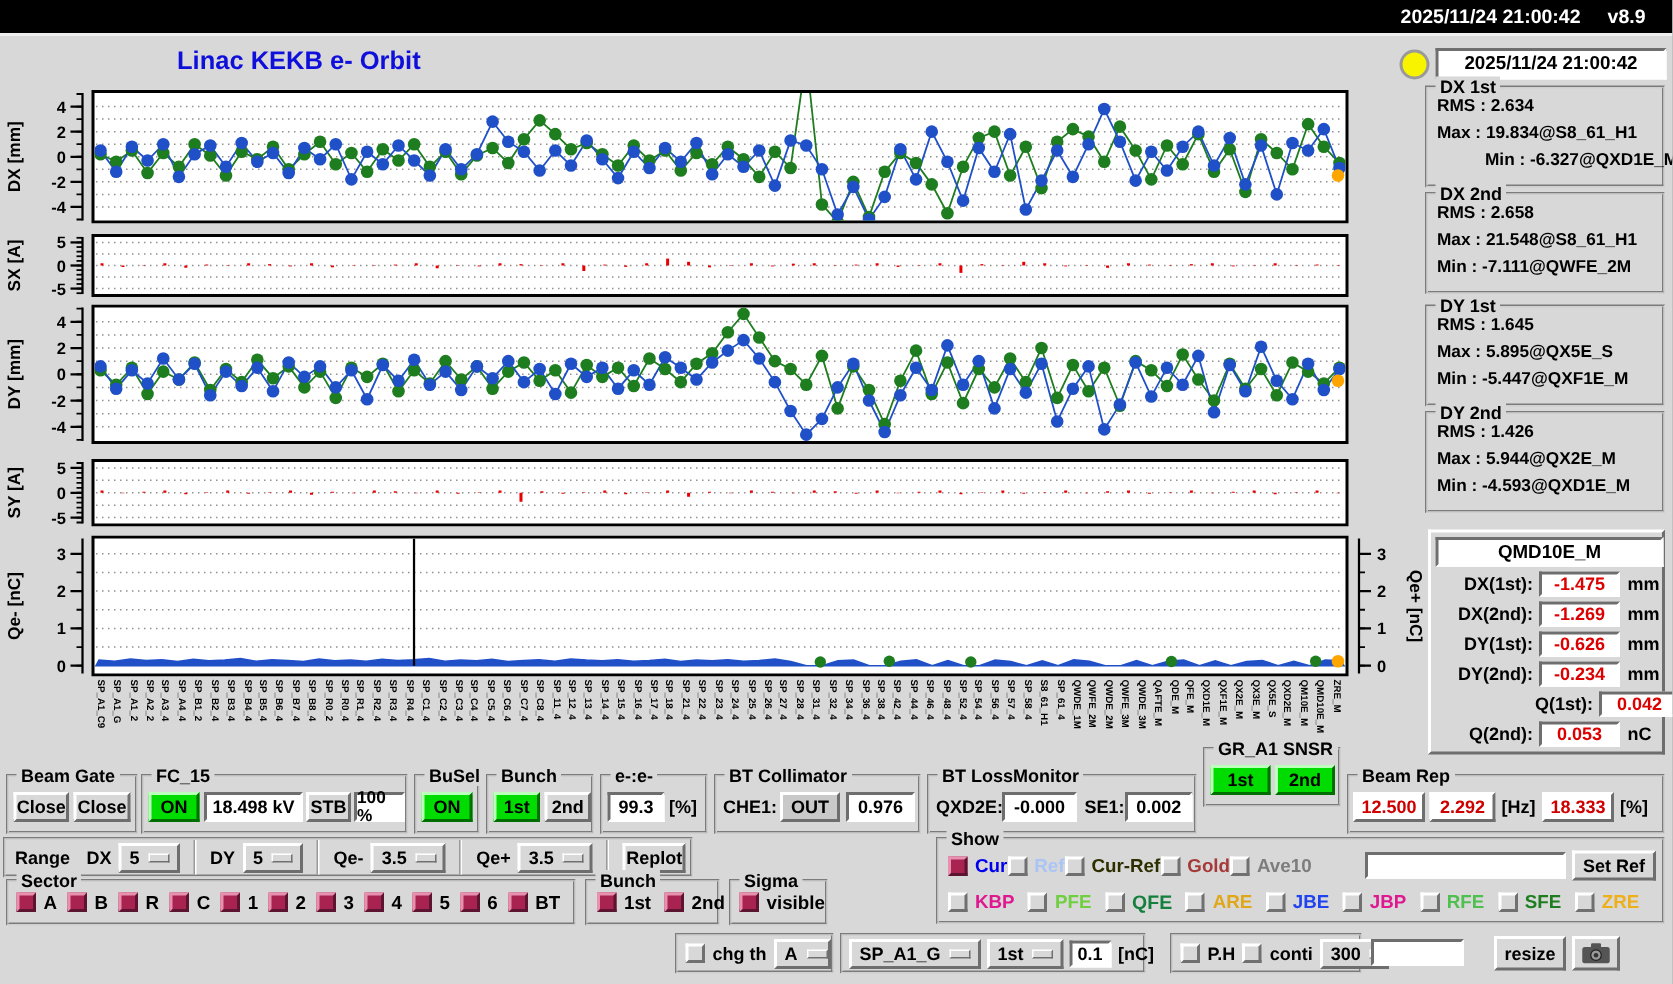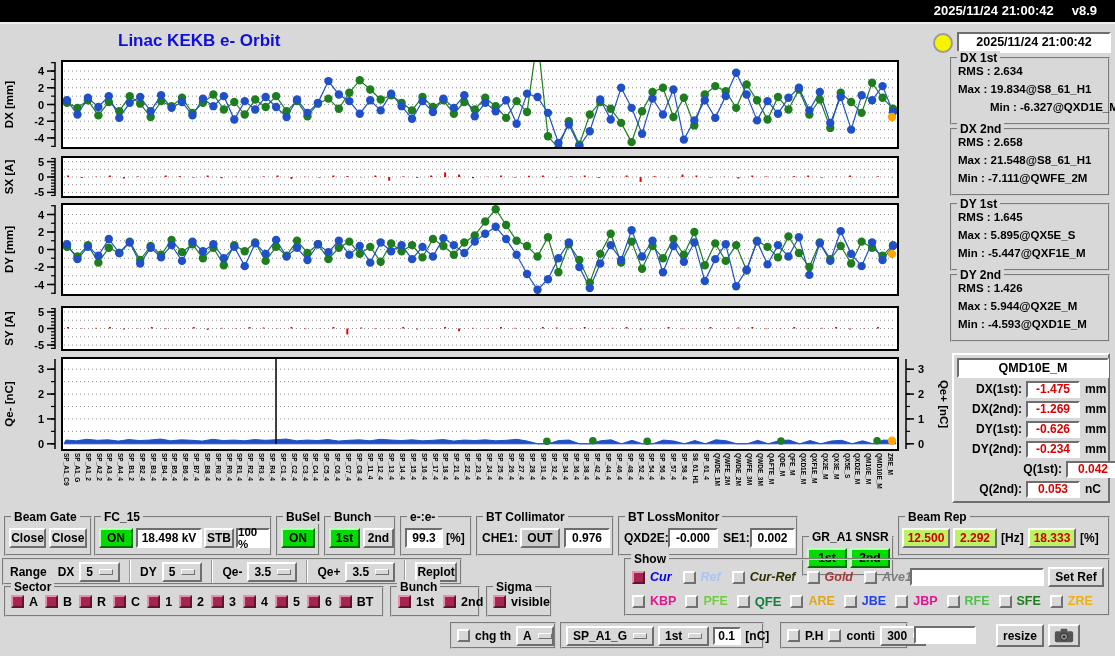--- a/index.html
+++ b/index.html
@@ -18,21 +18,21 @@
          text-align:center;line-height:17px;color:#000;}
   
   .raised{border:2px solid;border-color:#ffffff #6e6e6e #6e6e6e #ffffff;background:#d8d8d8;}
   .btn{display:flex;align-items:center;justify-content:center;font-size:12px;font-weight:bold;
        height:20px;box-sizing:border-box;color:#000;cursor:default;}
   .btn.green{background:#00dc00;border-color:#bdffbd #006e00 #006e00 #bdffbd;}
   .btn.flatgray{background:#c9c9c9;}
   .whitebox{display:flex;align-items:center;justify-content:center;background:#fff;
             border:2px solid;border-color:#6e6e6e #fff #fff #6e6e6e;font-size:12px;font-weight:bold;
             height:20px;box-sizing:border-box;color:#000;}
-  .pinkbox{background:#bef264;color:#cf0000;border-color:#fff #6e6e6e #6e6e6e #fff;
+  .pinkbox{background:#ffffff;color:#cf0000;border-color:#fff #6e6e6e #6e6e6e #fff;
            border-width:2px;border-style:solid;}
   .group{position:absolute;border:2px groove #cfcfcf;box-sizing:border-box;}
   .group>.legend{position:absolute;top:-8px;left:5px;background:#d8d8d8;padding:0 3px;
                  font-size:12px;font-weight:bold;color:#000;white-space:nowrap;}
   .grow{display:flex;align-items:center;}
   .lbl{font-size:12px;font-weight:bold;color:#000;white-space:nowrap;}
   .cb{width:9px;height:9px;border:2px solid;border-color:#fff #707070 #707070 #fff;background:#d8d8d8;
       display:inline-block;flex:none;}
   .cb.checked{background:#a8234f;border-color:#e890b0 #5c1430 #5c1430 #e890b0;}
   .cbwrap{display:flex;align-items:center;gap:5px;}
@@ -925,21 +925,21 @@
   </div>
 
   <div class="group" style="left:618px;top:516px;width:180px;height:40px;">
     <span class="legend">BT LossMonitor</span>
     <span class="lbl abs" style="left:4px;top:13px;">QXD2E:</span>
     <div class="whitebox abs" style="left:48px;top:10px;width:50px;">-0.000</div>
     <span class="lbl abs" style="left:103px;top:13px;">SE1:</span>
     <div class="whitebox abs" style="left:130px;top:10px;width:45px;">0.002</div>
   </div>
 
-  <div class="group" style="left:802px;top:536px;width:92px;height:40px;">
+  <div class="group" style="left:802px;top:498px;width:92px;height:40px;">
     <span class="legend">GR_A1 SNSR</span>
     <div class="btn green raised abs" style="left:3px;top:10px;width:40px;">1st</div>
     <div class="btn green raised abs" style="left:46px;top:10px;width:40px;">2nd</div>
   </div>
 
   <div class="group" style="left:898px;top:516px;width:212px;height:40px;">
     <span class="legend">Beam Rep</span>
     <div class="whitebox pinkbox abs" style="left:2px;top:10px;width:48px;">12.500</div>
     <div class="whitebox pinkbox abs" style="left:53px;top:10px;width:44px;">2.292</div>
     <span class="lbl abs" style="left:101px;top:13px;">[Hz]</span>
@@ -971,21 +971,21 @@
     <div class="dd" style="width:50px;">
         <span>3.5</span>
         <span class="ddbar"></span>
       </div>
     <div class="sep"></div>
     <div class="btn raised" style="width:58px;">Replot</div>
   </div>
 
   <div class="group" style="left:624px;top:558px;width:486px;height:58px;">
     <span class="legend">Show</span>
-    <div class="grow abs" id="show-row1" style="left:6px;top:7px;gap:11px;height:20px;font-style:italic;">
+    <div class="grow abs" id="show-row1" style="left:6px;top:7px;height:20px;">
         <span class="cbwrap">
           <span class="cb checked"></span>
           <span class="lbl" style="color: rgb(0, 0, 238); font-size: 12.5px;">Cur</span>
         </span>
         <span class="cbwrap">
           <span class="cb"></span>
           <span class="lbl" style="color: rgb(169, 196, 245); font-size: 12.5px;">Ref</span>
         </span>
         <span class="cbwrap">
           <span class="cb"></span>

